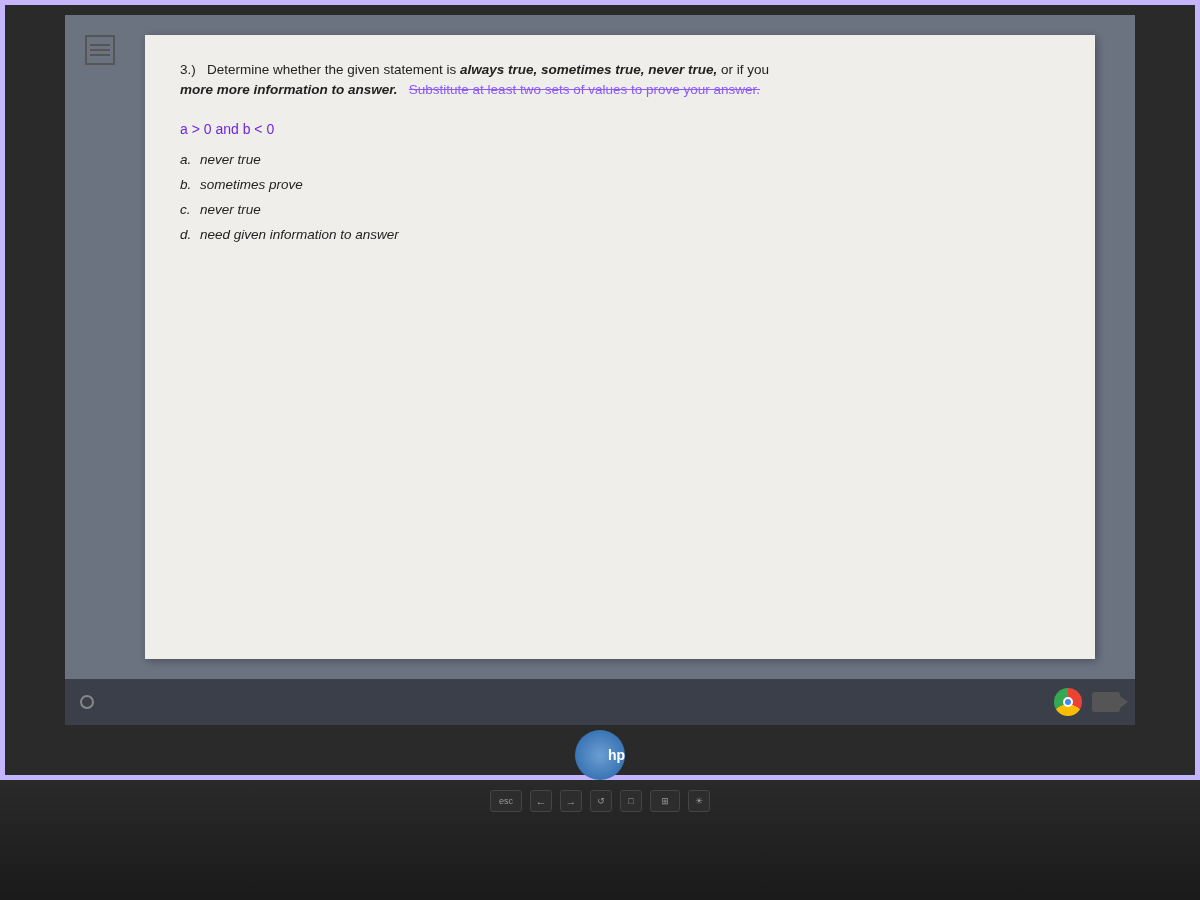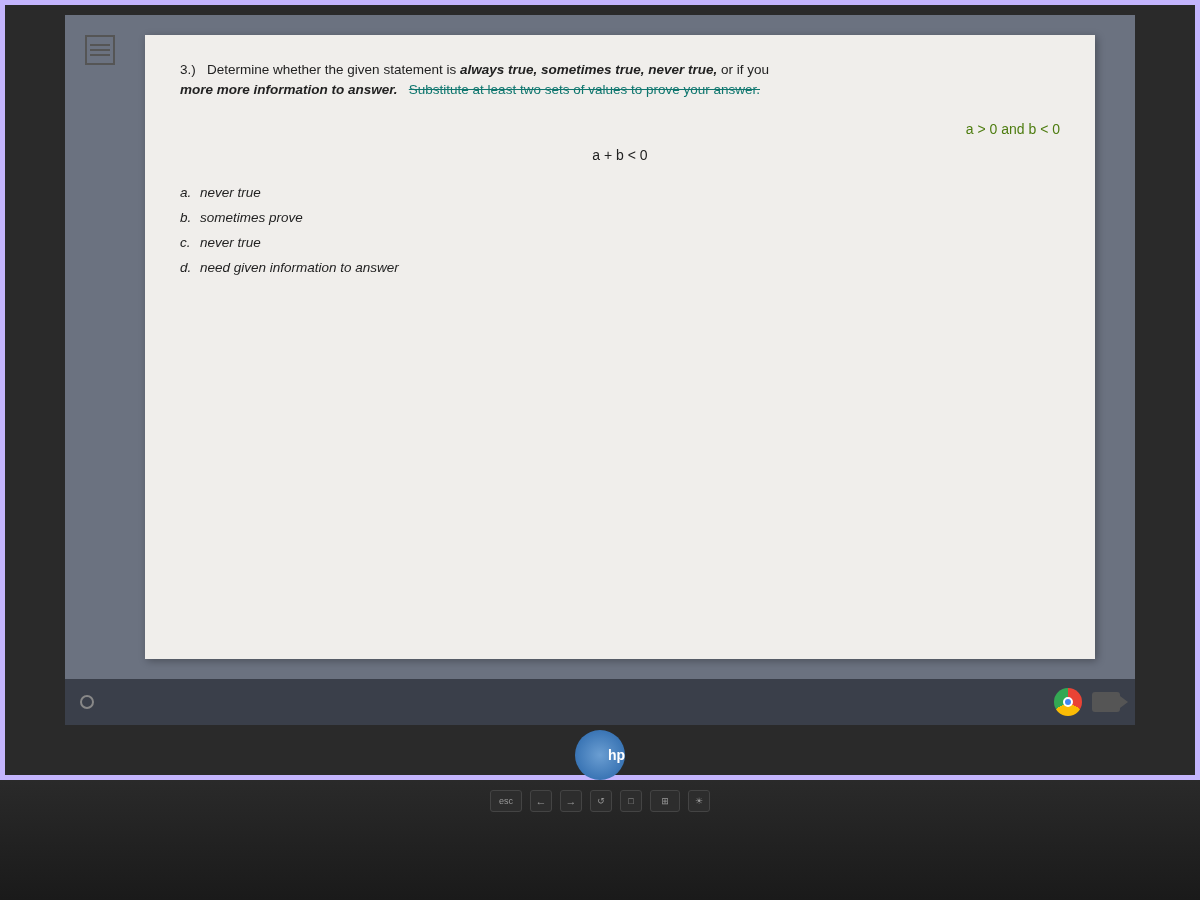--- a/index.html
+++ b/index.html
@@ -114,28 +114,28 @@
       font-style: italic;
     }
 
     .text-need-more {
       font-weight: bold;
       font-style: italic;
     }
 
     .substitute-text {
       text-decoration: line-through;
-      color: #0f766e;
+      color: #8b5cf6;
     }
 
     .math-expression {
-      text-align: right;
+      text-align: left;
       margin: 18px 0 10px 0;
       font-size: 14px;
-      color: #4d7c0f;
+      color: #6d28d9;
     }
 
     .math-expression2 {
       text-align: center;
       margin: 0 0 22px 0;
       font-size: 14px;
       color: #222;
     }
 
     .answer-options {
@@ -309,21 +309,20 @@
           <span class="text-sometimes-true">sometimes true,</span>
           <span class="text-never-true">never true,</span>
           <span> or if you</span>
           <br>
           <span class="text-need-more">more more information to answer.</span>
           &nbsp;
           <span class="substitute-text">Substitute at least two sets of values to prove your answer.</span>
         </div>
 
         <div class="math-expression">a &gt; 0 and b &lt; 0</div>
-        <div class="math-expression2">a + b &lt; 0</div>
 
         <div class="answer-options">
           <div class="answer-option">
             <span class="option-label">a.</span>
             <span class="option-text-at">never true</span>
           </div>
           <div class="answer-option">
             <span class="option-label">b.</span>
             <span class="option-text-at">sometimes prove</span>
           </div>

